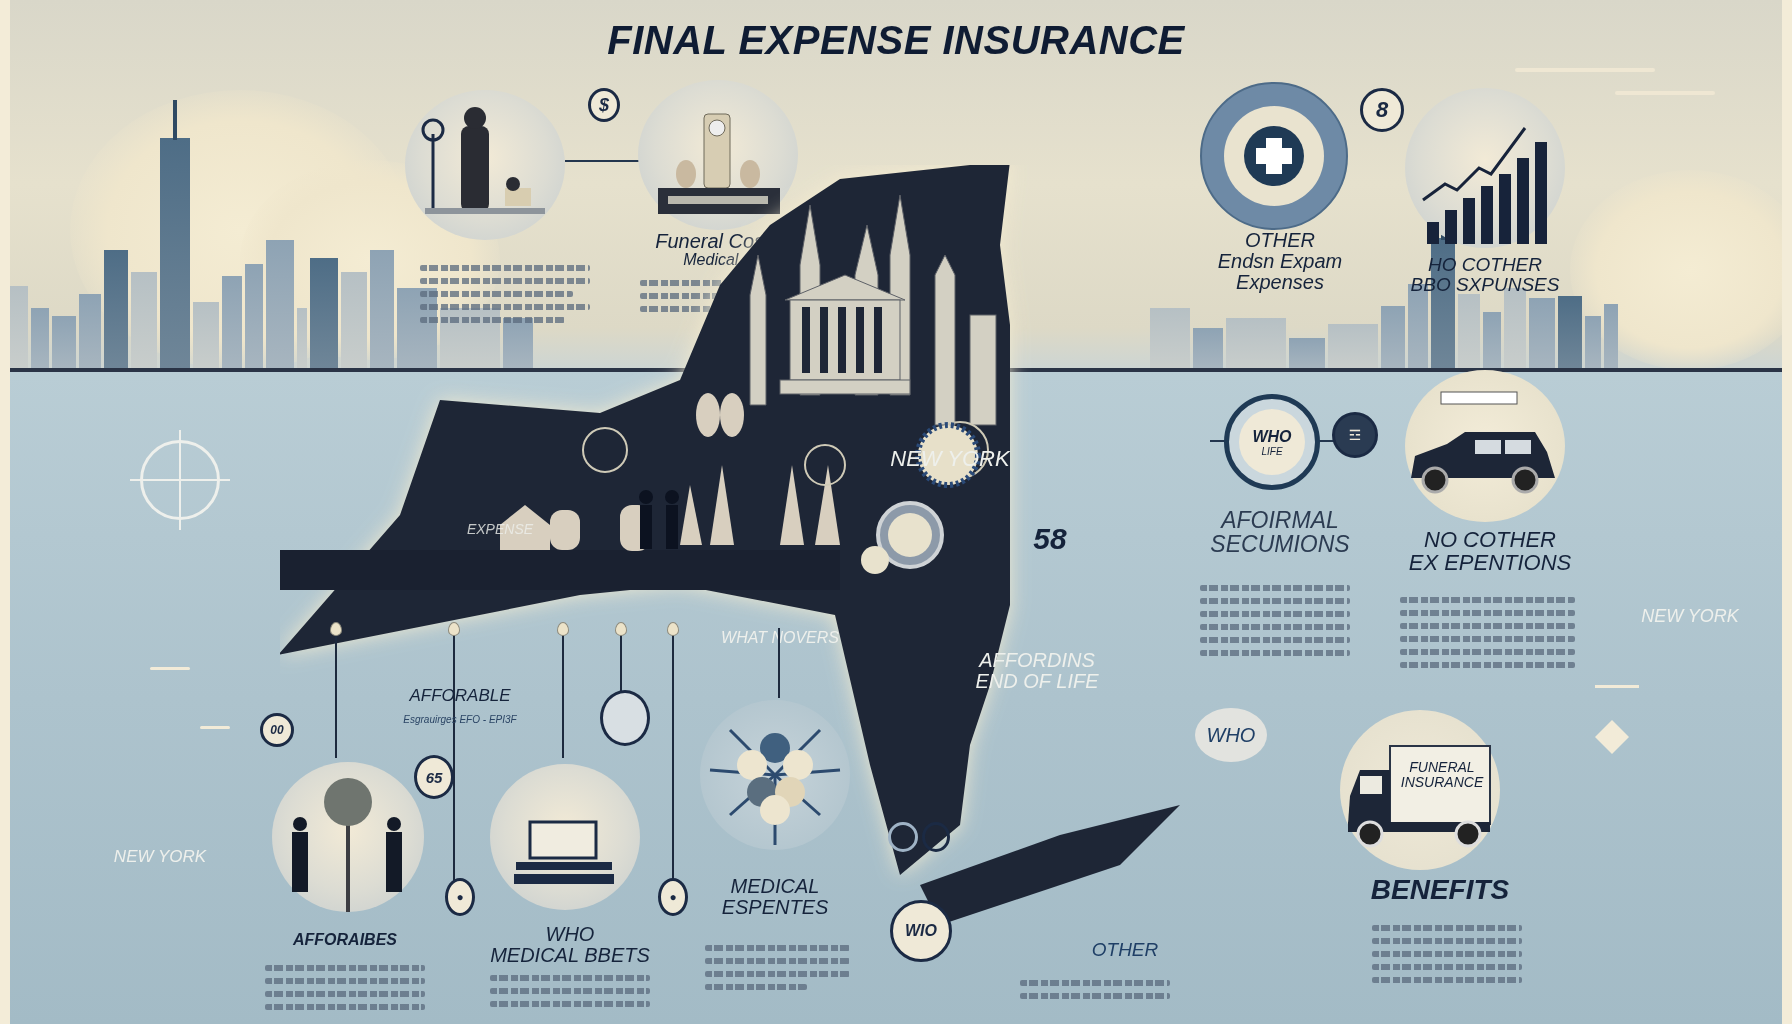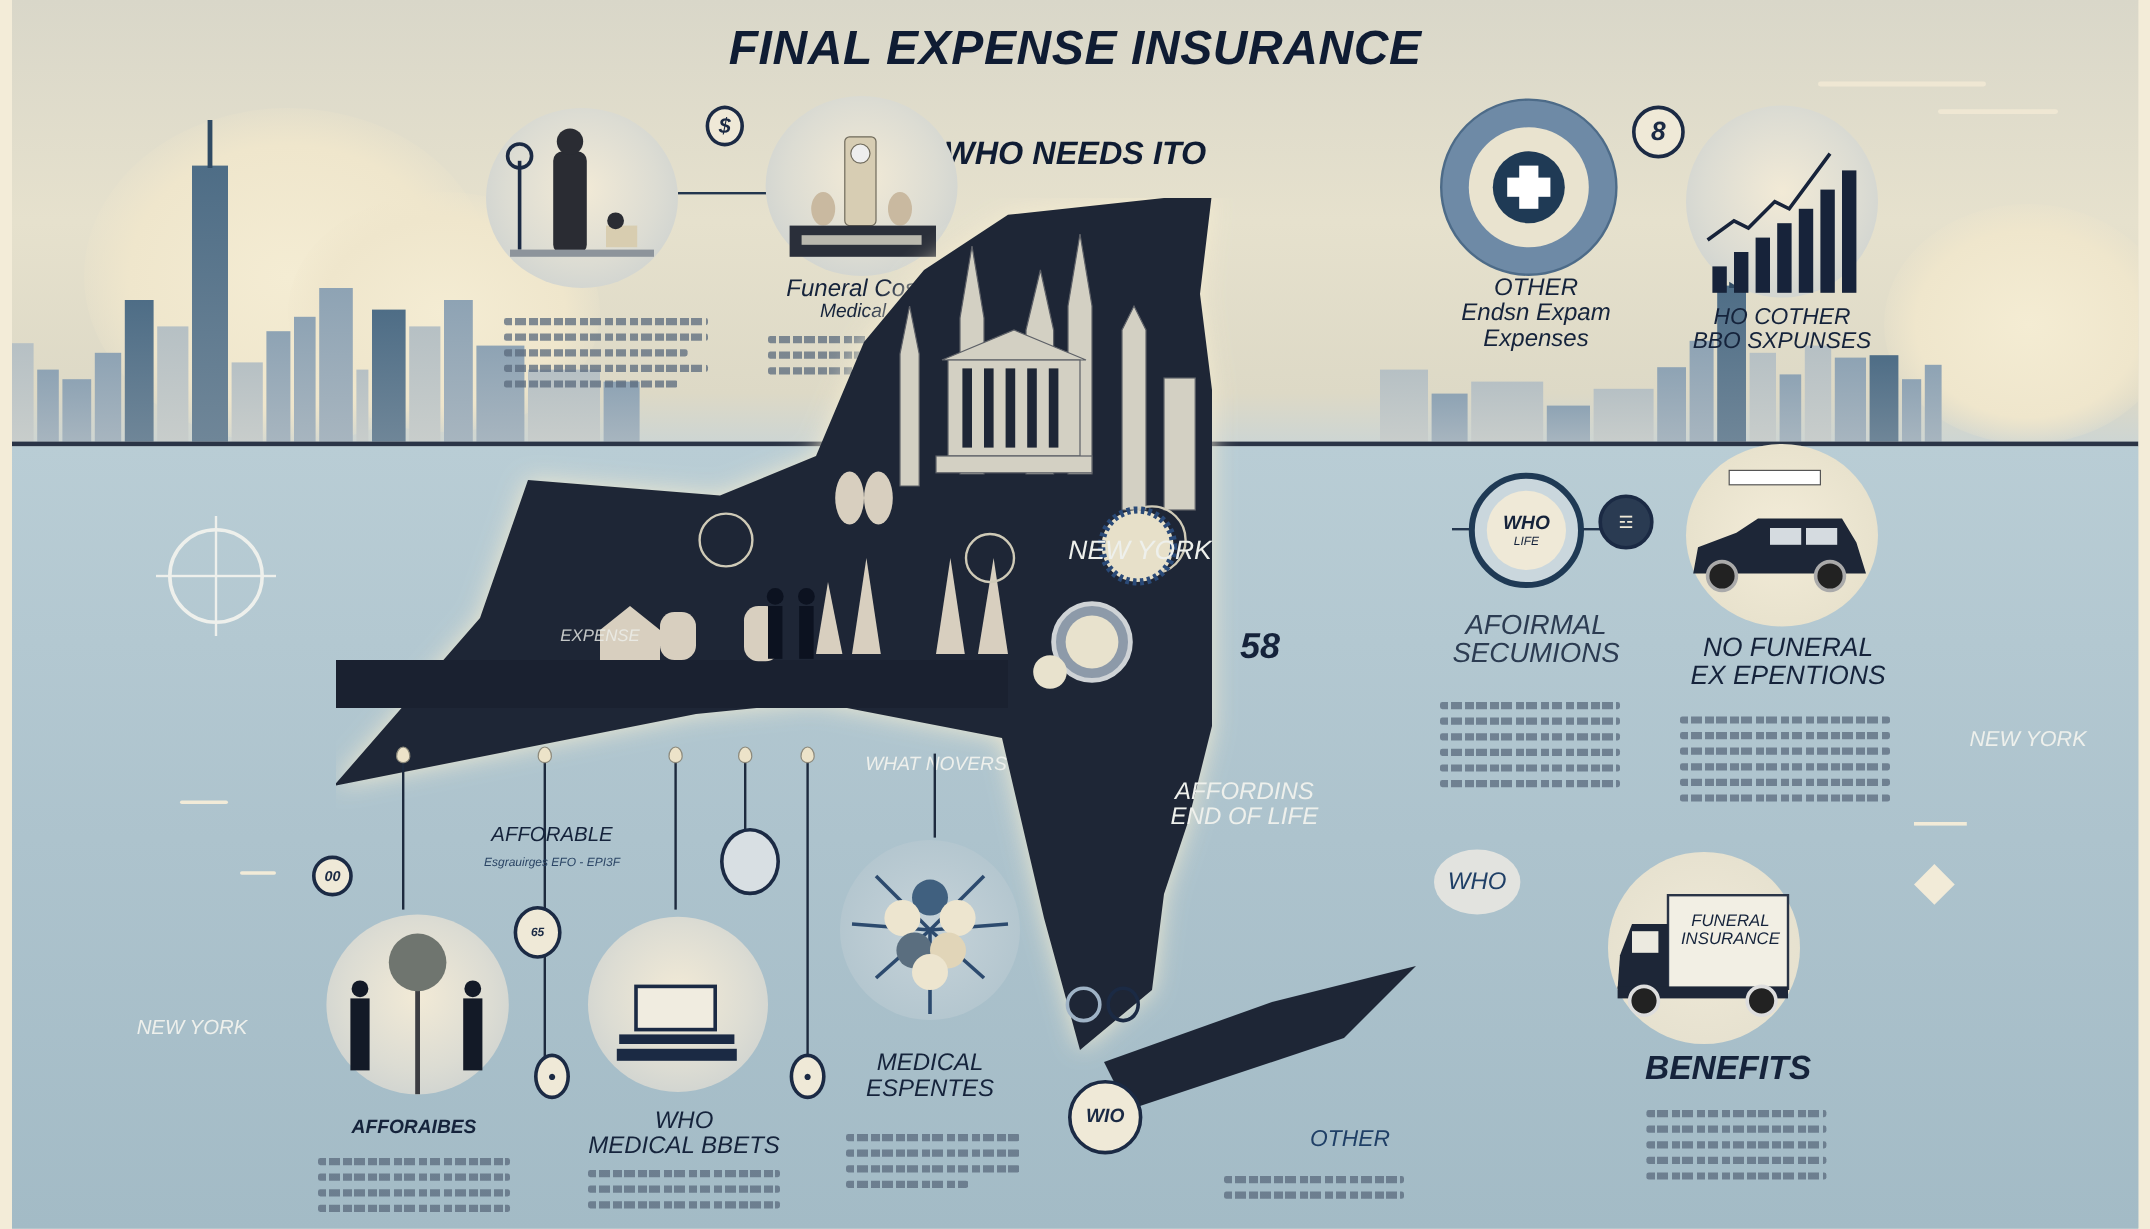--- a/index.html
+++ b/index.html
@@ -97,21 +97,20 @@
     <div class="bld" style="width:26px;height:70px;"></div>
     <div class="bld dark" style="width:24px;height:72px;"></div>
     <div class="bld" style="width:16px;height:52px;"></div>
     <div class="bld" style="width:14px;height:64px;"></div>
   </div>
 
   <div class="horizon"></div>
   <div class="water"></div>
 
   <div class="title t1">FINAL EXPENSE INSURANCE</div>
-  <div class="title t3">WHO NEEDS ITO</div>
 
   <div class="circle vignette" style="left:395px;top:90px;width:160px;height:150px;">
     <svg width="160" height="150" viewBox="0 0 160 150">
       <rect x="56" y="36" width="28" height="86" rx="8" fill="#2a2c33"></rect>
       <circle cx="70" cy="28" r="11" fill="#2a2c33"></circle>
       <line x1="28" y1="44" x2="28" y2="118" stroke="#1b2a44" stroke-width="3"></line>
       <circle cx="28" cy="40" r="10" fill="none" stroke="#1b2a44" stroke-width="3"></circle>
       <rect x="100" y="98" width="26" height="18" fill="#d8cdb0"></rect>
       <circle cx="108" cy="94" r="7" fill="#2a2c33"></circle>
       <rect x="20" y="118" width="120" height="6" fill="#8d949b"></rect>
@@ -253,21 +252,21 @@
   <div class="pin" style="left:547px;top:622px;"></div>
   <div class="vline" style="left:610px;top:628px;height:70px;"></div>
   <div class="pin" style="left:605px;top:622px;"></div>
   <div class="vline" style="left:662px;top:628px;height:270px;"></div>
   <div class="pin" style="left:657px;top:622px;"></div>
   <div class="vline" style="left:768px;top:628px;height:70px;"></div>
 
   <div class="label" style="left:380px;top:687px;width:140px;font-size:17px;font-weight:400;">AFFORABLE</div>
   <div class="label muted" style="left:365px;top:715px;width:170px;font-size:10px;">Esgrauirges EFO - EPI3F</div>
   <div class="badge" style="left:250px;top:713px;width:34px;height:34px;font-size:12px;">00</div>
-  <div class="badge" style="left:418px;top:755px;width:40px;height:44px;font-size:10px;">65</div>
+  <div class="badge" style="left:404px;top:755px;width:40px;height:44px;font-size:15px;">65</div>
   <div class="badge" style="left:590px;top:690px;width:50px;height:56px;background:#d8dfe3;"></div>
   <div class="badge" style="left:435px;top:878px;width:30px;height:38px;font-size:12px;">●</div>
   <div class="badge" style="left:648px;top:878px;width:30px;height:38px;font-size:12px;">●</div>
 
   <div class="circle vignette" style="left:262px;top:762px;width:152px;height:150px;">
     <svg width="152" height="150" viewBox="0 0 152 150">
       <rect x="74" y="40" width="4" height="110" fill="#3c3d42"></rect>
       <circle cx="76" cy="40" r="24" fill="#6f756f"></circle>
       <rect x="20" y="70" width="16" height="60" fill="#131a27"></rect>
         <circle cx="28" cy="62" r="7" fill="#131a27"></circle>
@@ -365,21 +364,21 @@
     <svg width="160" height="152" viewBox="0 0 160 152">
       <rect x="36" y="22" width="76" height="12" fill="#ffffff" stroke="#555"></rect>
       <path d="M6,108 L10,86 L42,74 L60,62 L130,62 L142,82 L150,108 Z" fill="#1d2637"></path>
       <rect x="70" y="70" width="26" height="14" fill="#d5dbe0"></rect>
       <rect x="100" y="70" width="26" height="14" fill="#d5dbe0"></rect>
       <circle cx="30" cy="110" r="12" fill="#222" stroke="#aaa" stroke-width="3"></circle>
       <circle cx="120" cy="110" r="12" fill="#222" stroke="#aaa" stroke-width="3"></circle>
     </svg>
   </div>
   <div class="label" style="left:1380px;top:528px;width:200px;font-size:22px;font-weight:400;">
-    <div>NO FUNERAL</div>
+    <div>NO COTHER</div>
     <div>EX EPENTIONS</div>
   </div>
   <div class="textblock" style="left:1390px;top:597px;width:175px;">
     <div class="ln"></div>
       <div class="ln"></div>
       <div class="ln"></div>
       <div class="ln"></div>
       <div class="ln"></div>
       <div class="ln"></div>
   </div>

